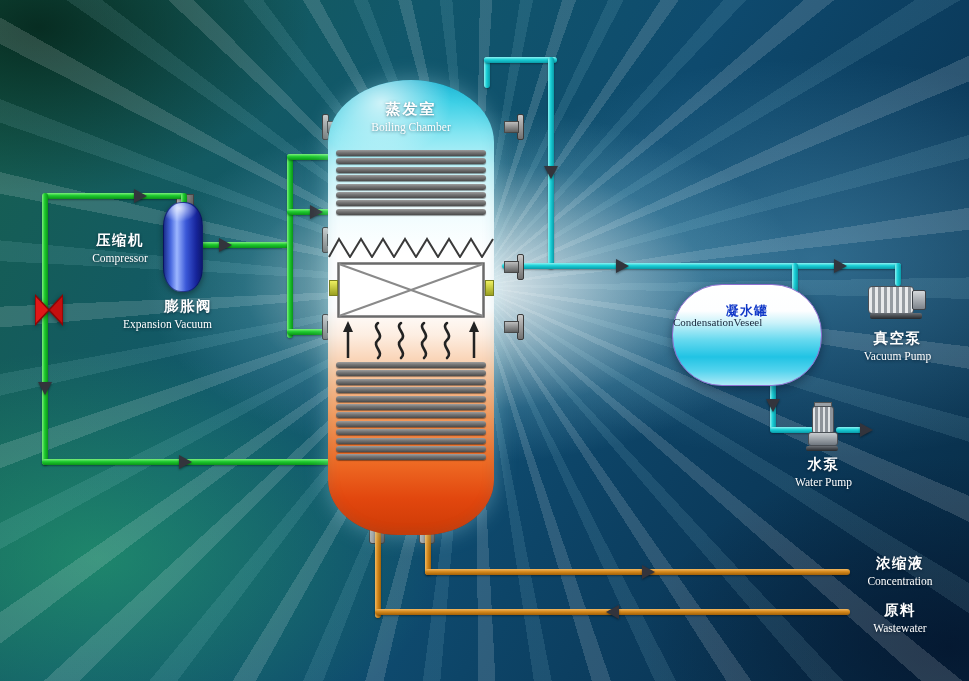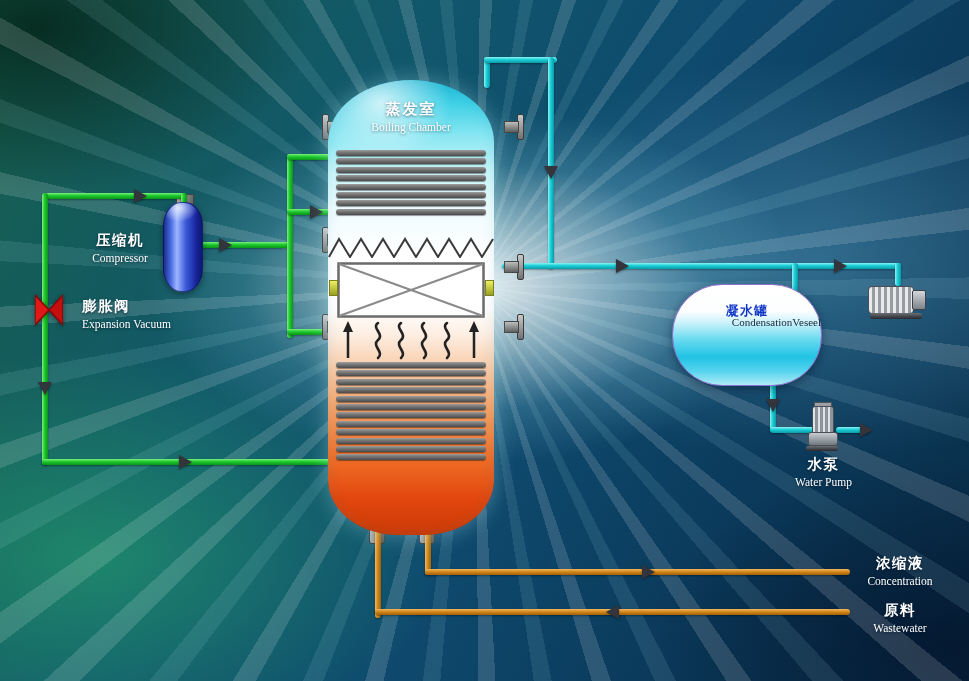--- a/index.html
+++ b/index.html
@@ -64,21 +64,21 @@
         background:linear-gradient(90deg,#1a2f8f 0%,#4a6ae0 18%,#9cb6ff 34%,#3a58d8 58%,#16249a 85%,#0e1870 100%);
         box-shadow:0 2px 6px rgba(0,0,0,.4);}
   .compressor::before{content:"";position:absolute;inset:0;border-radius:inherit;
         background:radial-gradient(ellipse 70% 22% at 40% 6%, rgba(255,255,255,.7), rgba(255,255,255,0) 70%);}
   .comp-stub{position:absolute;left:176px;top:194px;width:16px;height:10px;z-index:4;border:1px solid #444;
         background:linear-gradient(90deg,#bbb,#666);}
   .cvessel{position:absolute;left:672px;top:284px;width:148px;height:100px;z-index:10;border-radius:50px;
         border:1.5px solid #8f6fd0;box-shadow:0 3px 10px rgba(0,10,30,.4);
         background:linear-gradient(180deg,#ffffff 0%,#fdfeff 26%,#c9f2fa 38%,#66d9ef 55%,#21c3e4 72%,#55d4ee 86%,#aeeaf6 100%);}
   .cv-zh{position:absolute;top:17px;left:0;right:0;text-align:center;color:#1038c8;font-size:13px;font-weight:bold;letter-spacing:1px;}
-  .cv-en{position:absolute;top:31px;left:0;right:0;text-align:right;color:#17263a;font-size:11px;}
+  .cv-en{position:absolute;top:31px;left:0;right:0;text-align:left;color:#17263a;font-size:11px;}
   .vpump{position:absolute;left:868px;top:280px;width:60px;height:40px;z-index:10;}
   .vpump .motor{position:absolute;left:0;top:6px;width:44px;height:26px;border:1px solid #4a4f55;border-radius:4px;
         background:repeating-linear-gradient(90deg,#e8eaec 0 3px,#969ca2 3px 6px);}
   .vpump .cap{position:absolute;left:44px;top:10px;width:12px;height:18px;border:1px solid #3c4147;border-radius:2px;
         background:linear-gradient(180deg,#d5d8db,#7d838a);}
   .vpump .base{position:absolute;left:2px;top:33px;width:52px;height:6px;border-radius:2px;
         background:linear-gradient(180deg,#6a6f75,#26292d);}
   .wpump{position:absolute;left:806px;top:402px;width:34px;height:50px;z-index:10;}
   .wpump .flg{position:absolute;left:8px;top:0;width:16px;height:4px;background:#9aa0a6;border:1px solid #555;}
   .wpump .motor{position:absolute;left:6px;top:4px;width:20px;height:26px;border:1px solid #4a4f55;border-radius:3px;
@@ -86,21 +86,21 @@
   .wpump .volute{position:absolute;left:2px;top:30px;width:28px;height:12px;border:1px solid #4a4f55;border-radius:3px;
         background:linear-gradient(180deg,#c8ccd0,#707880);}
   .wpump .base{position:absolute;left:0;top:44px;width:32px;height:5px;border-radius:2px;
         background:linear-gradient(180deg,#6a6f75,#26292d);}
   .valve-svg{position:absolute;left:35px;top:294px;z-index:8;filter:drop-shadow(0 1px 2px rgba(0,0,0,.5));}
   
   .lbl{position:absolute;z-index:20;text-align:center;color:#fff;
        text-shadow:0 1px 3px rgba(0,20,35,.7);}
   .lbl .zh{font-size:14.5px;font-weight:bold;letter-spacing:1.5px;}
   .lbl .en{font-size:11.5px;margin-top:2px;}
-  .lbl.left-align{text-align:left;}
+  .lbl.left-align{text-align:right;}
 </style>
 </head>
 <body>
 
 <div class="stage">
   <div class="bg"></div>
 
   <div class="pipe green h" style="left:45px;top:193px;width:139px"></div>
   <div class="pipe green v" style="left:42px;top:193px;height:272px"></div>
   <div class="pipe green h" style="left:42px;top:459px;width:300px"></div>
@@ -239,20 +239,24 @@
   </div>
 
   <div class="lbl" style="left:70px;top:231px;width:100px">
     <div class="zh">压缩机</div>
     <div class="en">Compressor</div>
   </div>
   <div class="lbl left-align" style="left:82px;top:297px;width:130px">
     <div class="zh">膨胀阀</div>
     <div class="en">Expansion Vacuum</div>
   </div>
+  <div class="lbl" style="left:855px;top:329px;width:85px">
+    <div class="zh">真空泵</div>
+    <div class="en">Vacuum Pump</div>
+  </div>
   <div class="lbl" style="left:781px;top:455px;width:85px">
     <div class="zh">水泵</div>
     <div class="en">Water Pump</div>
   </div>
   <div class="lbl" style="left:855px;top:554px;width:90px">
     <div class="zh">浓缩液</div>
     <div class="en">Concentration</div>
   </div>
   <div class="lbl" style="left:855px;top:601px;width:90px">
     <div class="zh">原料</div>

